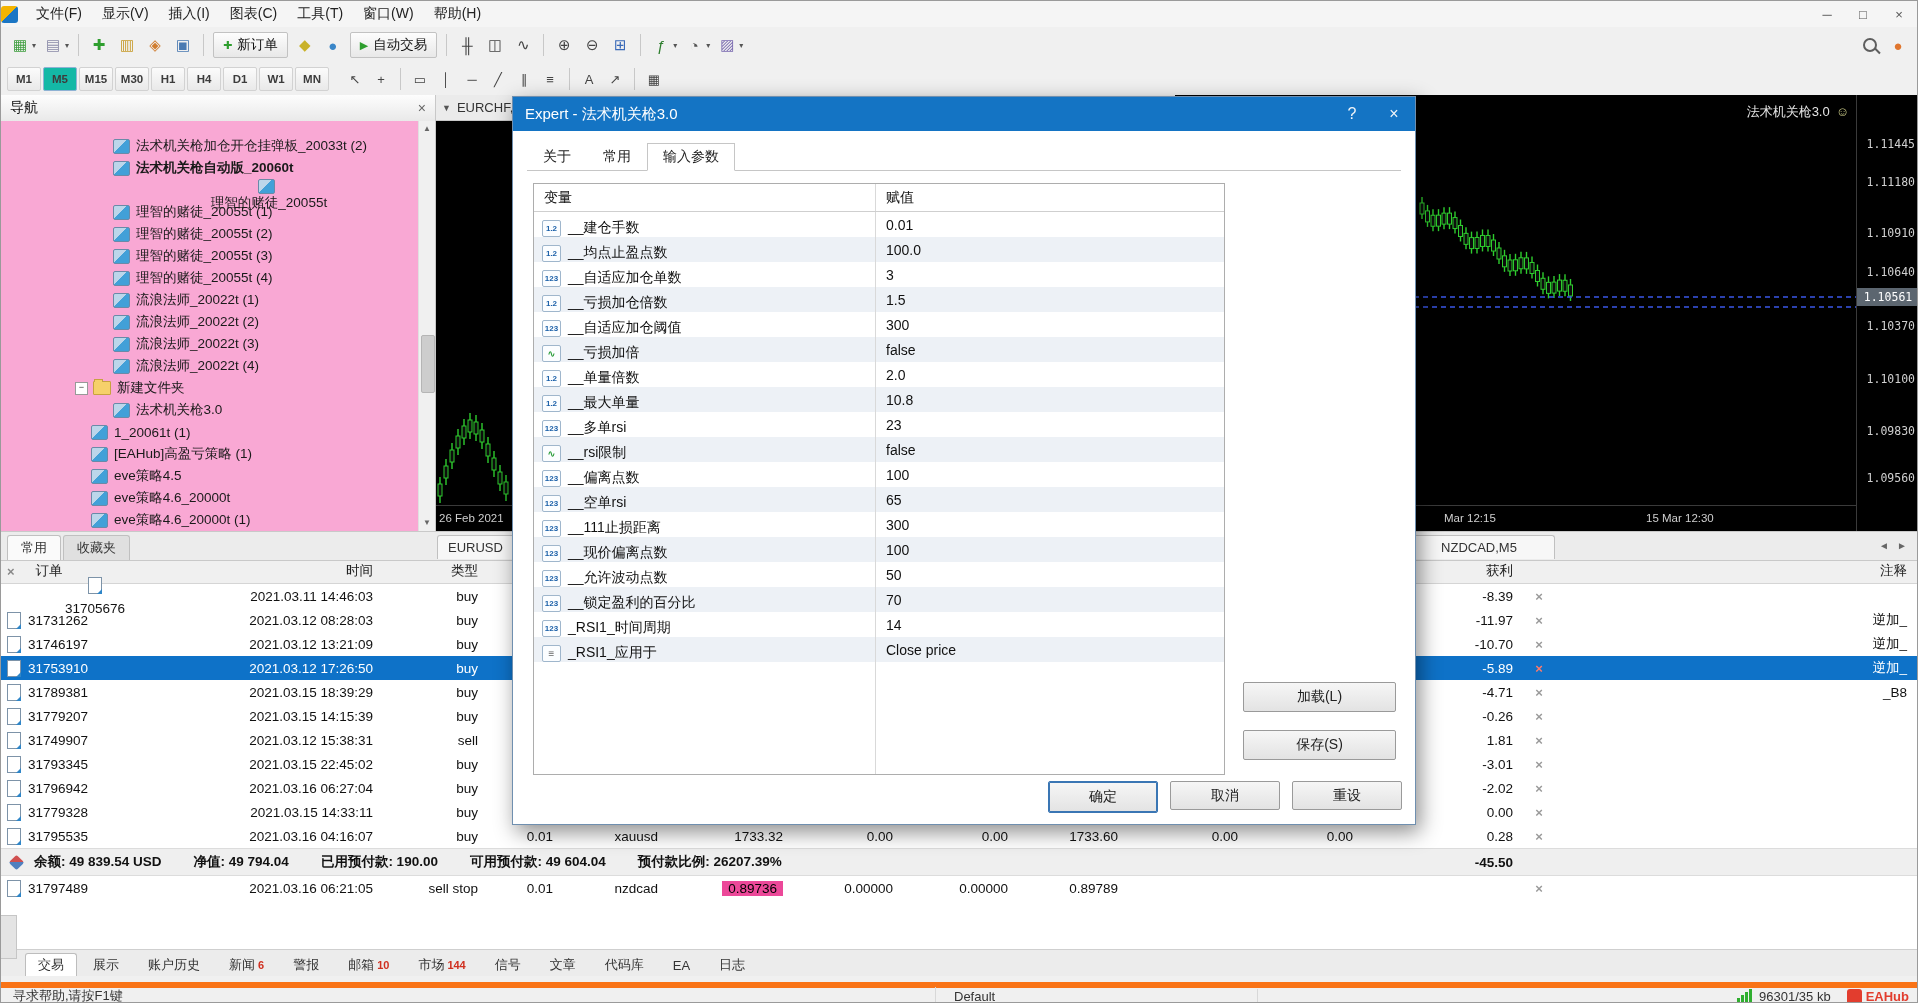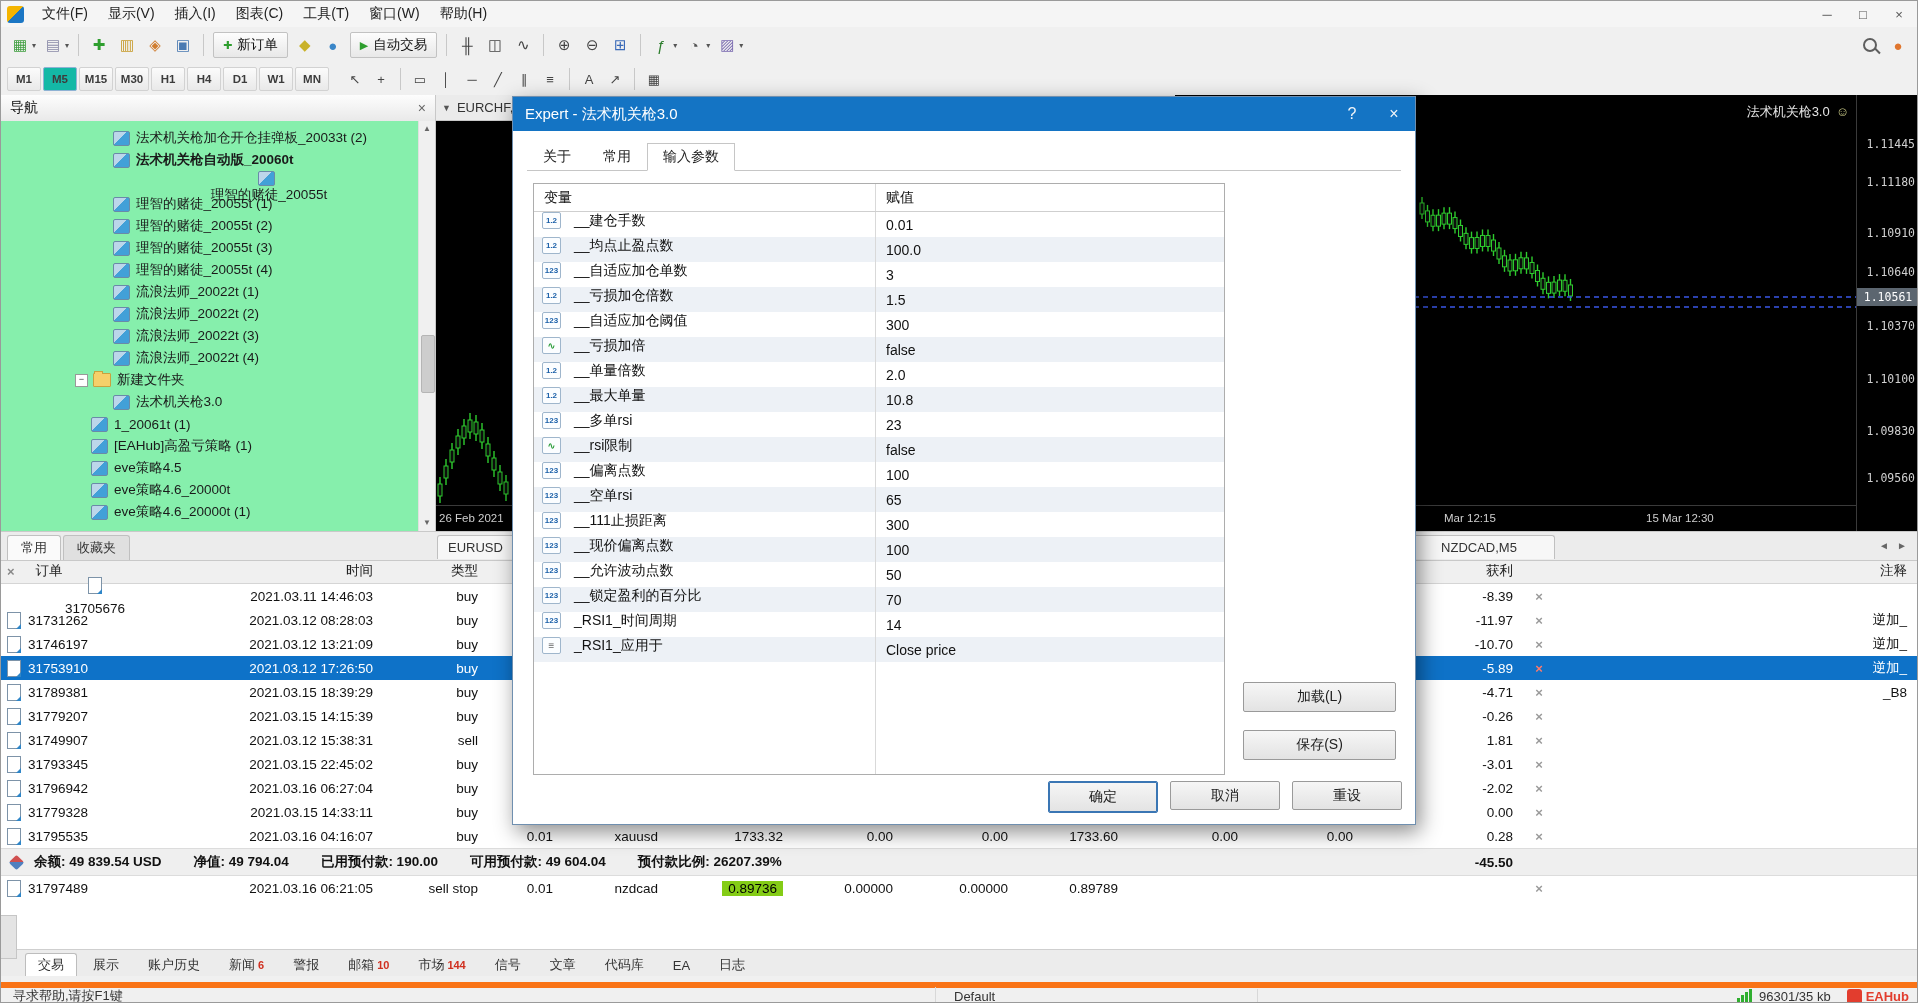--- a/index.html
+++ b/index.html
@@ -1,19 +1,19 @@
 <!DOCTYPE html>
 <html><head>
 <meta charset="utf-8">
 <style>
   html,body{margin:0;padding:0;background:#d0d0d0}
   .app{position:relative;width:1918px;height:1003px;background:#f0f0f0;overflow:hidden;
        font-family:"Liberation Sans","DejaVu Sans",sans-serif;font-size:14px;color:#111;border:1px solid #9a9a9a;box-sizing:border-box}
   
-  .menubar{position:absolute;left:0;top:0;right:0;height:26px;display:flex;align-items:center;background:#f5f5f5;border-bottom:1px solid #e2e2e2;padding-left:6px}
+  .menubar{position:absolute;left:0;top:0;right:0;height:26px;display:flex;align-items:center;background:#f5f5f5;border-bottom:1px solid #e2e2e2;}
   .app-logo{width:17px;height:17px;margin-right:8px;border-radius:3px;background:linear-gradient(135deg,#f4b400 0 48%,#1b76c4 48% 100%)}
   .menu-item{padding:3px 10px;color:#222;cursor:default}
   .win-btns{margin-left:auto;display:flex}
   .win-btn{width:36px;text-align:center;color:#555;font-size:13px}
   
   .toolbar{position:absolute;left:0;right:0;display:flex;align-items:center;padding:0 5px;background:#f0f0f0;border-bottom:1px solid #d8d8d8}
   .t1{top:26px;height:36px}
   .t2{top:62px;height:32px}
   .tb-icon{width:24px;height:24px;display:inline-flex;align-items:center;justify-content:center;font-size:15px;border:1px solid transparent;border-radius:2px;margin:0 1px}
   .tb-sep{width:1px;height:22px;background:#c8c8c8;margin:0 6px;display:inline-block}
@@ -24,21 +24,21 @@
   .mag::after{content:"";position:absolute;width:7px;height:2px;background:#5e5e5e;right:-6px;bottom:-2px;transform:rotate(45deg)}
   .tf-btn{width:32px;height:22px;margin:0 1px;display:inline-flex;align-items:center;justify-content:center;font-size:11.5px;font-weight:bold;color:#3c3c3c;border:1px solid #d2d2d2;background:linear-gradient(#fbfbfb,#e9e9e9);border-radius:2px}
   .tf-btn.active{background:#14b8a6;border-color:#8fb2d4}
   .tool-ic{width:24px;height:22px;display:inline-flex;align-items:center;justify-content:center;font-size:13px;color:#444;margin:0 1px}
   #tool-group{margin-left:12px;display:flex;align-items:center}
   #tf-group{display:flex;align-items:center}
   
   .navigator{position:absolute;left:0;top:94px;width:434px;height:436px;background:#fff;border-right:1px solid #c8c8c8;z-index:4}
   .nav-title{height:26px;background:linear-gradient(#fdfdfd,#e9e9e9);border-bottom:1px solid #d2d2d2;display:flex;align-items:center;padding:0 9px;font-size:14px}
   .nav-close{margin-left:auto;color:#666;font-size:14px}
-  .nav-tree{position:absolute;left:0;top:26px;right:16px;bottom:0;background:#86efac;overflow:hidden;padding-top:6px}
+  .nav-tree{position:absolute;left:0;top:26px;right:16px;bottom:0;background:#f9a8d4;overflow:hidden;padding-top:14px}
   .nav-item{height:22px;display:flex;align-items:center;white-space:nowrap;font-size:13.5px}
   .nav-label{margin-left:6px;color:#1a1a1a}
   .ea-ic{width:15px;height:13px;flex:0 0 auto;background:linear-gradient(135deg,#bcd6ea 0 45%,#42a0d8 45% 100%);border:1px solid #6a8aa8;border-radius:2px}
   .folder-ic{width:16px;height:12px;flex:0 0 auto;background:#f6d06a;border:1px solid #c8a23f;border-radius:1px;position:relative}
   .folder-ic::before{content:"";position:absolute;left:0;top:-3px;width:7px;height:2px;background:#f6d06a;border:1px solid #c8a23f;border-bottom:none}
   .expander{width:11px;height:11px;flex:0 0 auto;border:1px solid #999;background:#fff;font-size:9px;line-height:9px;text-align:center;color:#333;margin-right:5px}
   .nav-scroll{position:absolute;right:0;top:26px;bottom:0;width:16px;background:#f0f0f0;border-left:1px solid #e0e0e0}
   .ns-up,.ns-down{position:absolute;left:0;width:16px;height:16px;text-align:center;font-size:8px;color:#666;line-height:16px}
   .ns-up{top:0}.ns-down{bottom:0}
   .ns-thumb{position:absolute;left:2px;width:12px;top:214px;height:56px;background:#cdcdcd;border:1px solid #b5b5b5;border-radius:2px;display:block}
@@ -110,32 +110,32 @@
   .dlg-tabs{position:absolute;left:14px;right:14px;top:46px;height:27px;border-bottom:1px solid #c6c6c6;display:flex;align-items:flex-end}
   .dtab{padding:4px 15px;font-size:14px;color:#222;border:1px solid transparent;margin-bottom:-1px}
   .dtab.active{background:#fff;border:1px solid #c6c6c6;border-bottom:1px solid #fff}
   .dlg-table{position:absolute;left:20px;top:86px;width:692px;height:592px;border:1px solid #adadad;background:#fff;box-sizing:border-box;overflow:hidden}
   .dt-vline{position:absolute;left:341px;top:0;bottom:0;width:1px;background:#d9d9d9}
   .dt-head{position:relative;height:27px;border-bottom:1px solid #cfcfcf;display:flex;align-items:center;font-size:14px;background:#fff}
   .dt-h1{width:342px;padding-left:10px;border-right:1px solid #d9d9d9;height:100%;display:flex;align-items:center;box-sizing:border-box}
   .dt-h2{padding-left:10px}
   .dt-row{position:relative;height:25px;display:flex;align-items:stretch;font-size:14px;background:#fff}
   #param-rows .dt-row:nth-child(even){background:#edf1f6}
-  .dt-c1{width:342px;display:flex;align-items:flex-start;gap:13px;padding-left:8px;border-right:1px solid #d9d9d9;box-sizing:border-box}
+  .dt-c1{width:342px;display:flex;align-items:flex-end;gap:7px;padding-left:8px;border-right:1px solid #d9d9d9;box-sizing:border-box}
   .dt-c2{display:flex;align-items:center;padding-left:10px;flex:1}
   .pi{width:17px;height:15px;border:1px solid #9fb6cc;background:#fbfdff;font-size:8px;font-weight:bold;display:flex;align-items:center;justify-content:center;color:#1a5fa8;border-radius:2px;flex:0 0 auto}
   .pi.bool{color:#259a35;font-size:10px}
   .pi.enum{color:#666;font-size:10px}
   .btn{position:absolute;background:linear-gradient(#f6f6f6,#e3e3e3);border:1px solid #9a9a9a;font-size:14px;font-family:inherit;color:#222;border-radius:2px}
   .dlg-load{left:730px;top:585px;width:153px;height:30px}
   .dlg-save{left:730px;top:633px;width:153px;height:30px}
   .dlg-ok{left:535px;top:684px;width:110px;height:32px;border:1px solid #3a76b4;box-shadow:inset 0 0 0 1px #3a76b4}
   .dlg-cancel{left:657px;top:684px;width:110px;height:29px}
   .dlg-reset{left:779px;top:684px;width:110px;height:29px}
-  .greencell{background:#84cc16;color:#000;padding:1px 6px}
+  .greencell{background:#ec4899;color:#000;padding:1px 6px}
 </style>
 </head>
 <body>
 
 <div class="app">
 
   <div class="menubar">
     <span class="app-logo"></span>
     <div id="menus" style="display:flex">
         <span class="menu-item">文件(F)</span>

